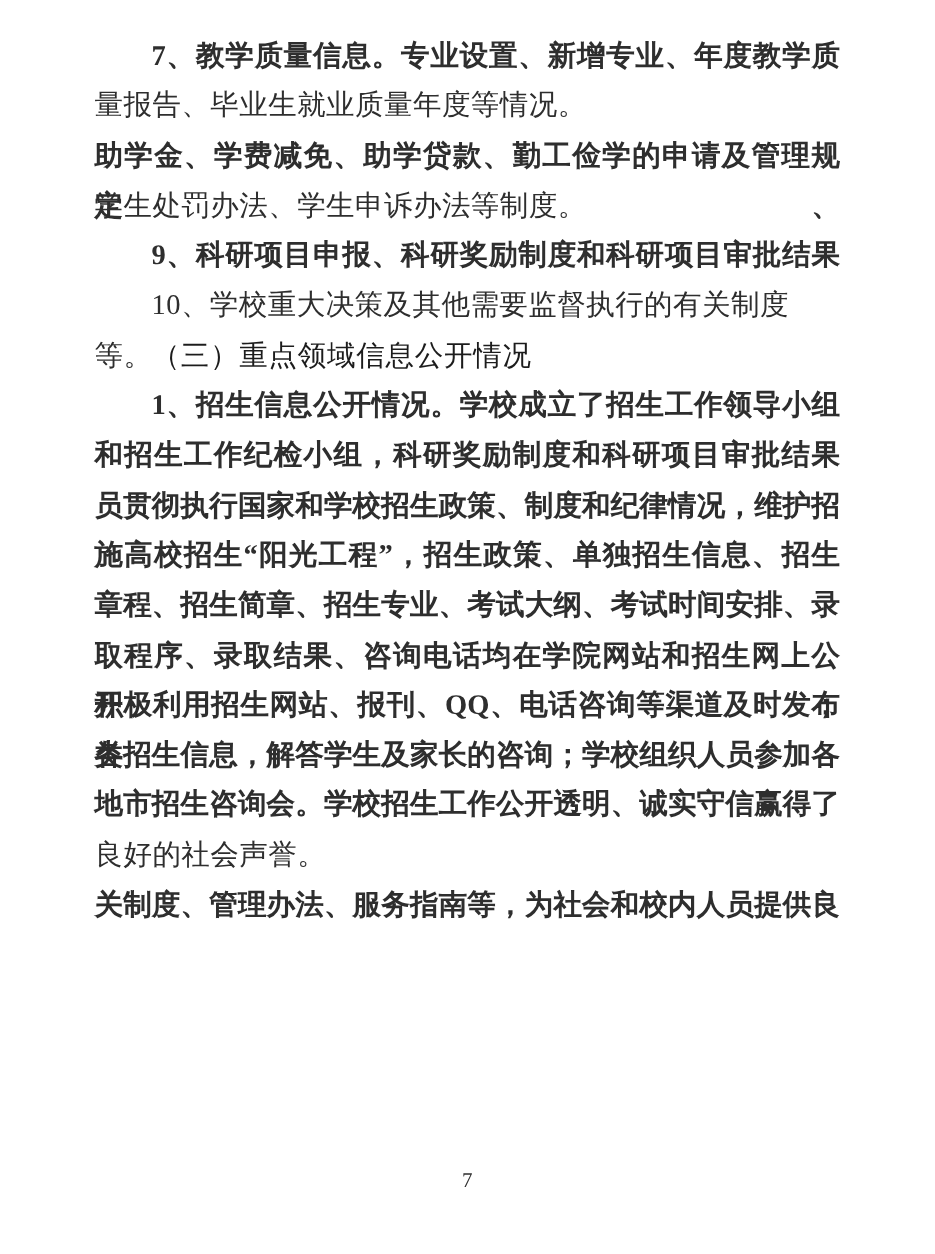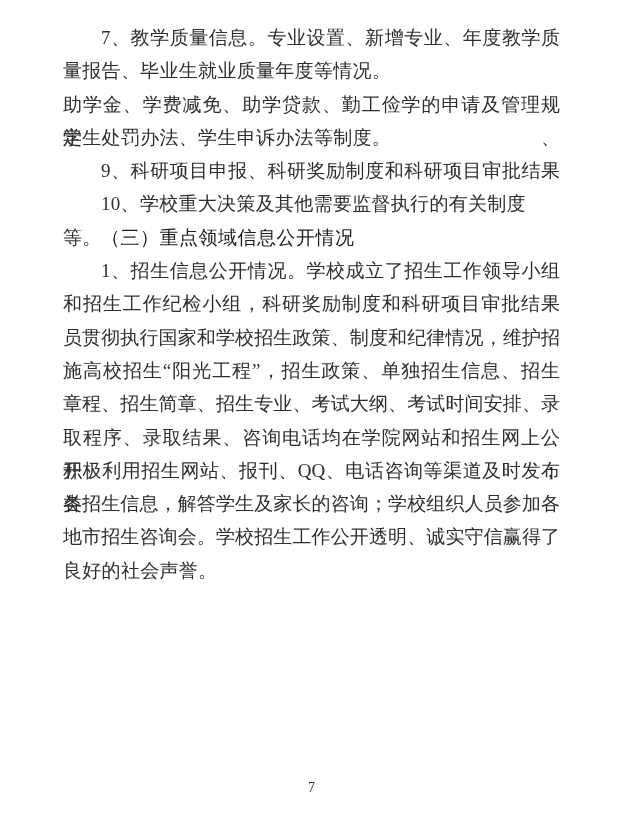--- a/index.html
+++ b/index.html
@@ -26,20 +26,21 @@
     height: 33.3px;
     line-height: 33.3px;
     color: var(--ink, #2e2e2e);
     letter-spacing: 0.3px;
   }
   .line.justify {
     text-align: justify;
     text-align-last: justify;
     text-justify: inter-character;
     letter-spacing: 0;
+    font-weight: bold;
   }
   .line.indent {
     text-indent: 38px;
   }
   .line.heading {
     font-weight: 400;
     font-family: "Liberation Sans", "DejaVu Sans", sans-serif;
     color: var(--heading-ink, #1c1c1c);
     letter-spacing: 0.5px;
   }
@@ -70,15 +71,16 @@
       <div class="line indent justify">1、招生信息公开情况。学校成立了招生工作领导小组</div>
       <div class="line justify">和招生工作纪检小组，科研奖励制度和科研项目审批结果</div>
       <div class="line justify">员贯彻执行国家和学校招生政策、制度和纪律情况，维护招</div>
       <div class="line justify">施高校招生“阳光工程”，招生政策、单独招生信息、招生</div>
       <div class="line justify">章程、招生简章、招生专业、考试大纲、考试时间安排、录</div>
       <div class="line justify">取程序、录取结果、咨询电话均在学院网站和招生网上公开；</div>
       <div class="line justify">积极利用招生网站、报刊、QQ、电话咨询等渠道及时发布各</div>
       <div class="line justify">类招生信息，解答学生及家长的咨询；学校组织人员参加各</div>
       <div class="line justify">地市招生咨询会。学校招生工作公开透明、诚实守信赢得了</div>
       <div class="line">良好的社会声誉。</div>
+      <div class="line justify">关制度、管理办法、服务指南等，为社会和校内人员提供良</div>
     </div>
   <div class="page-number">7</div>
 </div>
 
 </body></html>

